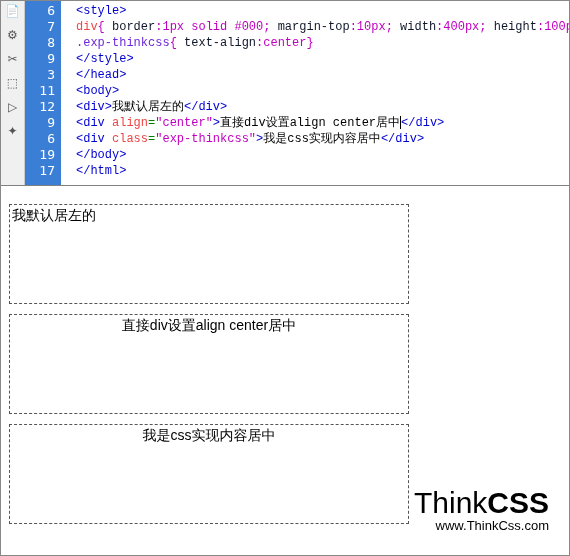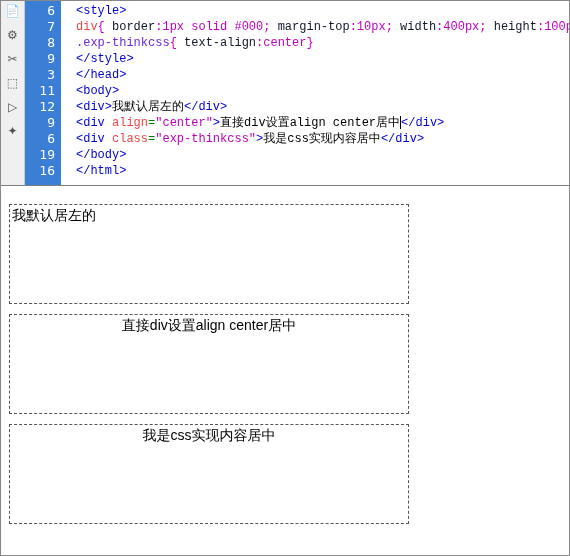--- a/index.html
+++ b/index.html
@@ -45,24 +45,26 @@
       <div>6</div>
       <div>7</div>
       <div>8</div>
       <div>9</div>
       <div>3</div>
       <div>11</div>
       <div>12</div>
       <div>9</div>
       <div>6</div>
       <div>19</div>
-      <div>16</div>
+      <div>17</div>
     </div>
   <div class="code" id="code"><div class="code-line"><span class="t-tag">&lt;style&gt;</span></div><div class="code-line"><span class="t-sel">div</span><span class="t-pval">{</span><span class="t-text"> </span><span class="t-prop">border</span><span class="t-pval">:1px solid #000; </span><span class="t-prop">margin-top</span><span class="t-pval">:10px; </span><span class="t-prop">width</span><span class="t-pval">:400px; </span><span class="t-prop">height</span><span class="t-pval">:100px}</span></div><div class="code-line"><span class="t-cls">.exp-thinkcss</span><span class="t-pval">{</span><span class="t-text"> </span><span class="t-prop">text-align</span><span class="t-pval">:center}</span></div><div class="code-line"><span class="t-tag">&lt;/style&gt;</span></div><div class="code-line"><span class="t-tag">&lt;/head&gt;</span></div><div class="code-line"><span class="t-tag">&lt;body&gt;</span></div><div class="code-line"><span class="t-tag">&lt;div&gt;</span><span class="t-text">我默认居左的</span><span class="t-tag">&lt;/div&gt;</span></div><div class="code-line"><span class="t-tag">&lt;div </span><span class="t-attr">align</span><span class="t-eq">=</span><span class="t-val">"center"</span><span class="t-tag">&gt;</span><span class="t-text">直接div设置align center居中</span><span class="caret"></span><span class="t-tag">&lt;/div&gt;</span></div><div class="code-line"><span class="t-tag">&lt;div </span><span class="t-attr">class</span><span class="t-eq">=</span><span class="t-val">"exp-thinkcss"</span><span class="t-tag">&gt;</span><span class="t-text">我是css实现内容居中</span><span class="t-tag">&lt;/div&gt;</span></div><div class="code-line"><span class="t-tag">&lt;/body&gt;</span></div><div class="code-line"><span class="t-tag">&lt;/html&gt;</span></div></div>
 </div>
 
 <div class="preview">
   <div class="demo-box">我默认居左的</div>
   <div class="demo-box center">直接div设置align center居中</div>
   <div class="demo-box center">我是css实现内容居中</div>
   <div class="logo">
+    <div class="logo-main"><span class="thin">Think</span><span>CSS</span></div>
+    <div class="logo-sub">www.ThinkCss.com</div>
   </div>
 </div>
 
 </body></html>

